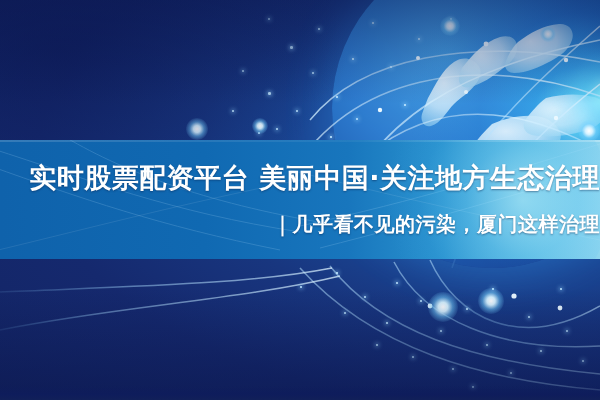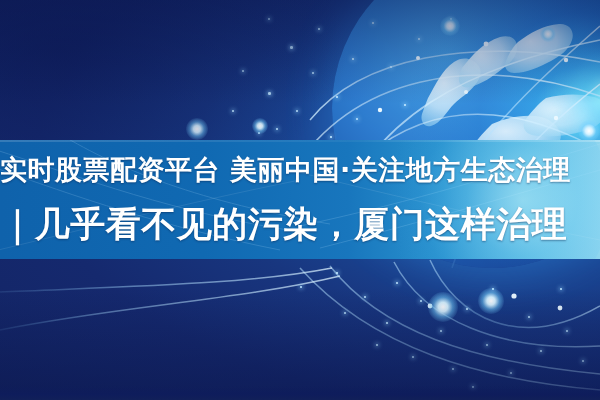--- a/index.html
+++ b/index.html
@@ -117,34 +117,34 @@
   }
 
   
   .headline {
     position: absolute;
     left: 0; right: 0;
     top: 140px;
     height: 119px;
     display: flex;
     flex-direction: column;
-    align-items: flex-start;
+    align-items: flex-end;
     justify-content: center;
     gap: 22px;
   }
   .headline-line {
     color: #ffffff;
     font-size: 27px;
     font-weight: 700;
     letter-spacing: .5px;
     line-height: 1.04;
     white-space: nowrap;
     text-shadow: 0 1px 2px rgba(6,28,70,.45);
   }
-  .headline-line.l2 { font-size: 35px; }
+  .headline-line.l2 { font-size: 20px; }
 </style>
 </head>
 <body>
 
 <div id="stage">
 
   <div class="bg-base"></div>
 
   <div class="globe-wrap">
     <div class="globe-sphere"></div>

